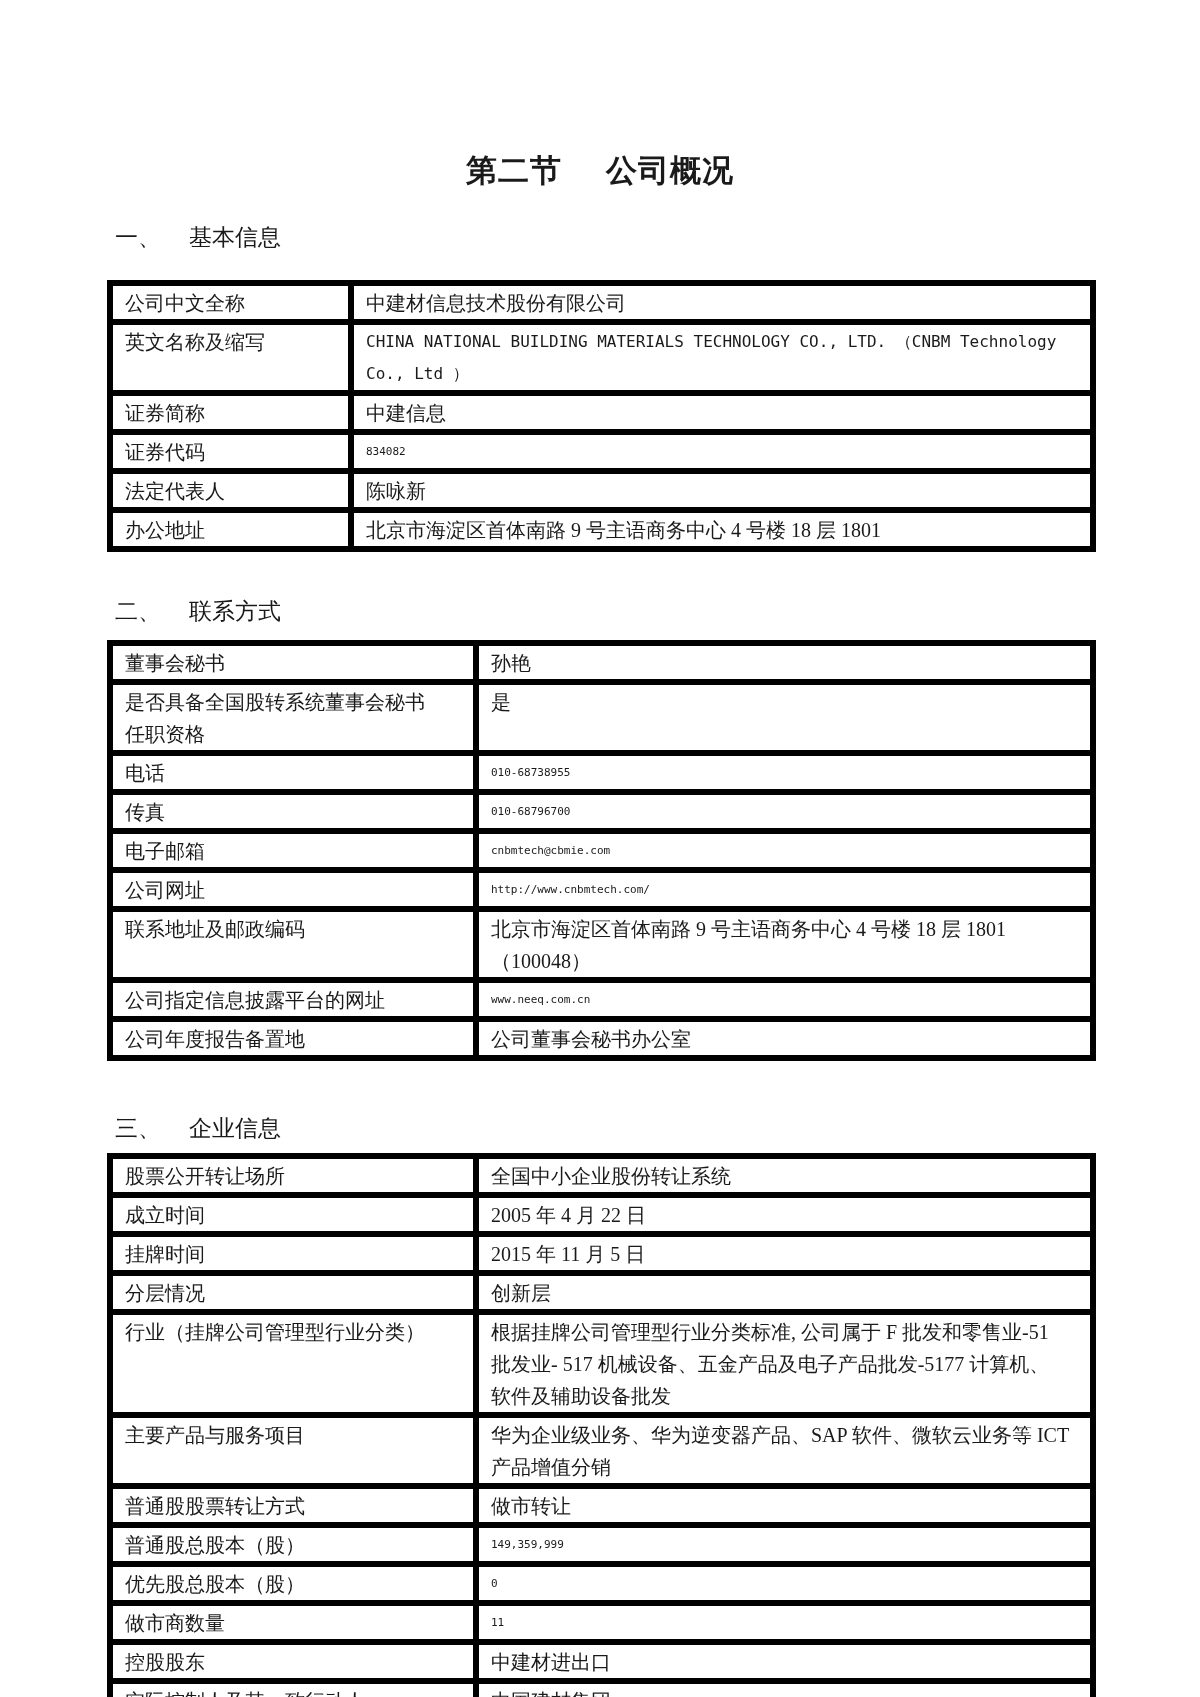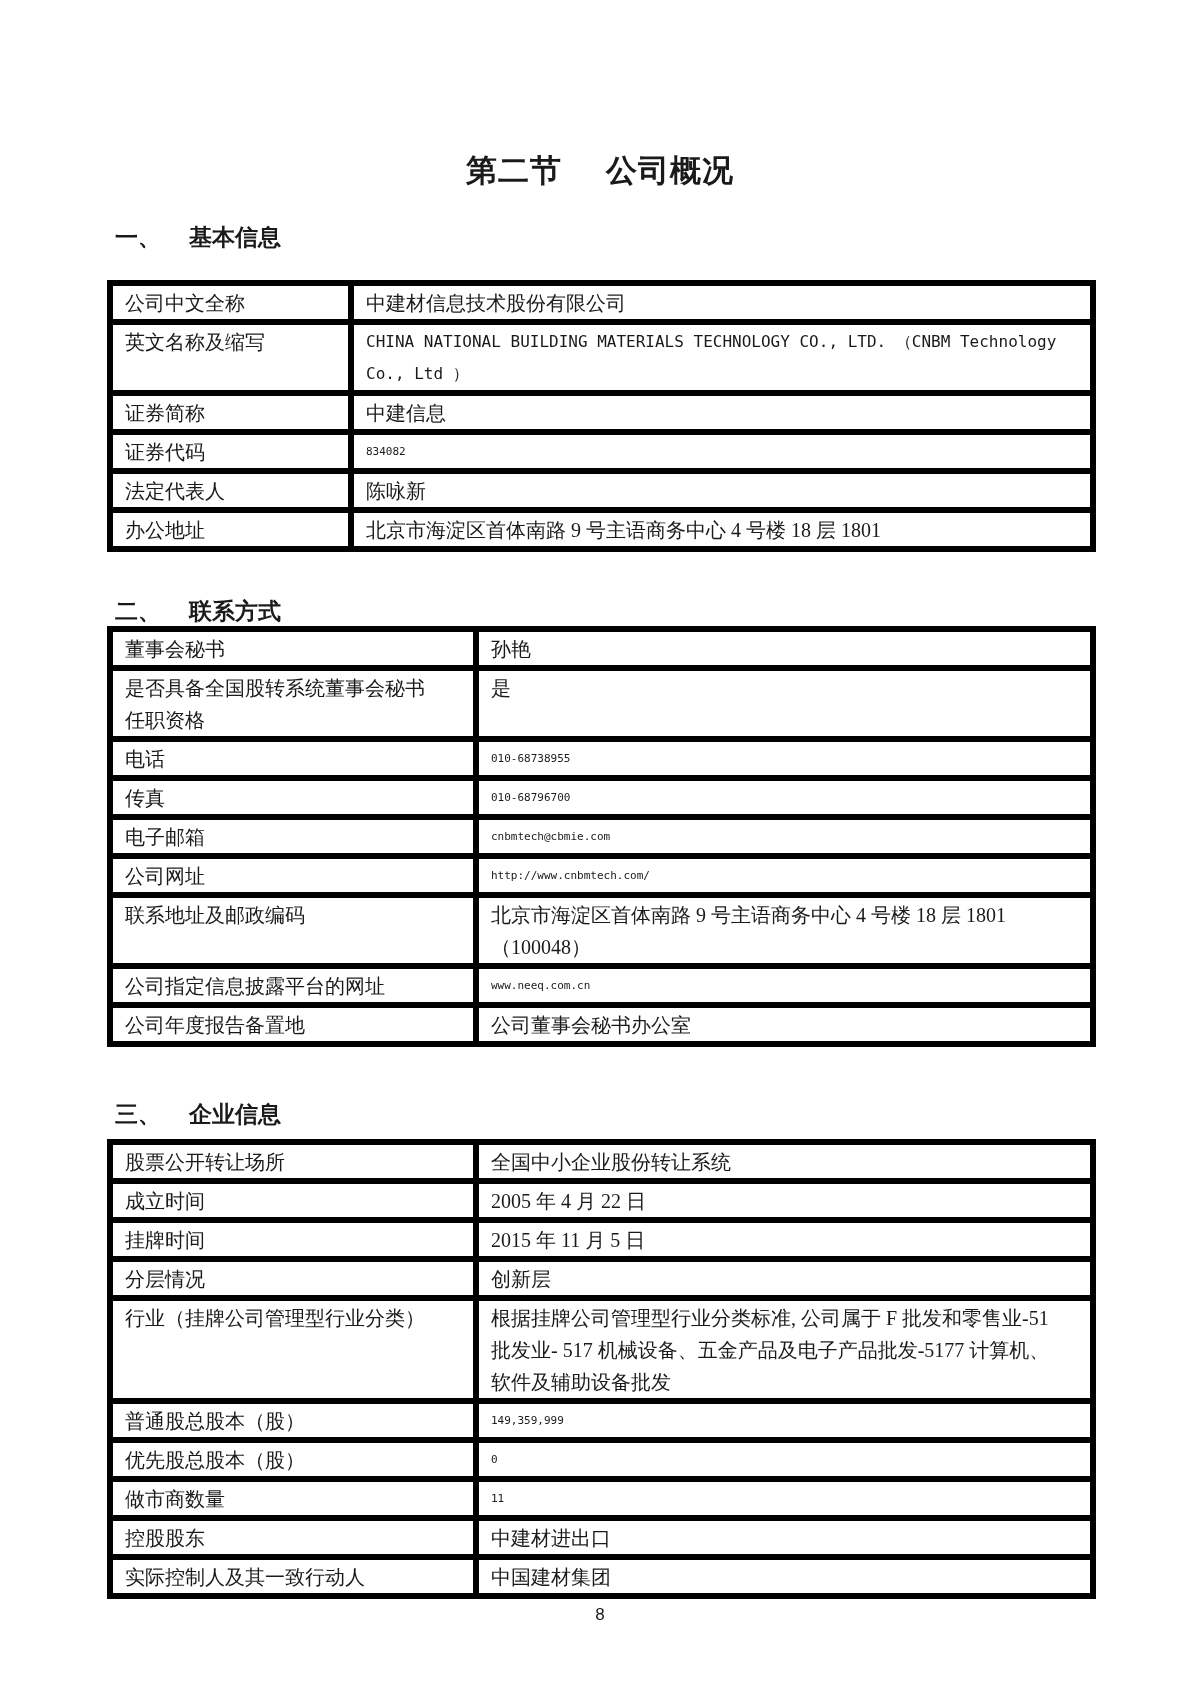--- a/index.html
+++ b/index.html
@@ -26,34 +26,34 @@
     text-align: center;
     font-family: "Liberation Sans", "DejaVu Sans", sans-serif;
     font-weight: bold;
     font-size: 31px;
     line-height: 42px;
     letter-spacing: 1px;
   }
   .doc-title .title-prefix { margin-right: 44px; }
   .sec-heading {
     font-family: "Liberation Sans", "DejaVu Sans", sans-serif;
-    font-weight: bold;
+    font-weight: normal;
     font-size: 23px;
     line-height: 30px;
     padding-left: 8px;
   }
   .sec-heading .sec-num {
     display: inline-block;
     width: 74px;
   }
   .sec1 .sec-heading { margin-top: 30px; }
   .sec2 .sec-heading { margin-top: 44px; }
   .sec3 .sec-heading { margin-top: 52px; }
   .sec1 table { margin-top: 28px; }
-  .sec2 table { }
+  .sec2 table { margin-top: 14px; }
   .sec3 table { margin-top: 10px; }
 
   table.info-table {
     width: 983px;
     border-collapse: collapse;
     table-layout: fixed;
     border: 2px solid #8fafc2;
   }
   table.info-table td {
     border: 6px solid #000000;
@@ -211,20 +211,29 @@
           <td class="lbl">分层情况</td>
           <td class="val">创新层</td>
         </tr>
         <tr>
           <td class="lbl">行业（挂牌公司管理型行业分类）</td>
           <td class="val">根据挂牌公司管理型行业分类标准, 公司属于 F 批发和零售业-51
 批发业- 517 机械设备、五金产品及电子产品批发-5177 计算机、
 软件及辅助设备批发</td>
         </tr>
         <tr>
+          <td class="lbl">主要产品与服务项目</td>
+          <td class="val">华为企业级业务、华为逆变器产品、SAP 软件、微软云业务等 ICT
+产品增值分销</td>
+        </tr>
+        <tr>
+          <td class="lbl">普通股股票转让方式</td>
+          <td class="val">做市转让</td>
+        </tr>
+        <tr>
           <td class="lbl">普通股总股本（股）</td>
           <td class="val mono">149,359,999</td>
         </tr>
         <tr>
           <td class="lbl">优先股总股本（股）</td>
           <td class="val mono">0</td>
         </tr>
         <tr>
           <td class="lbl">做市商数量</td>
           <td class="val mono">11</td>

